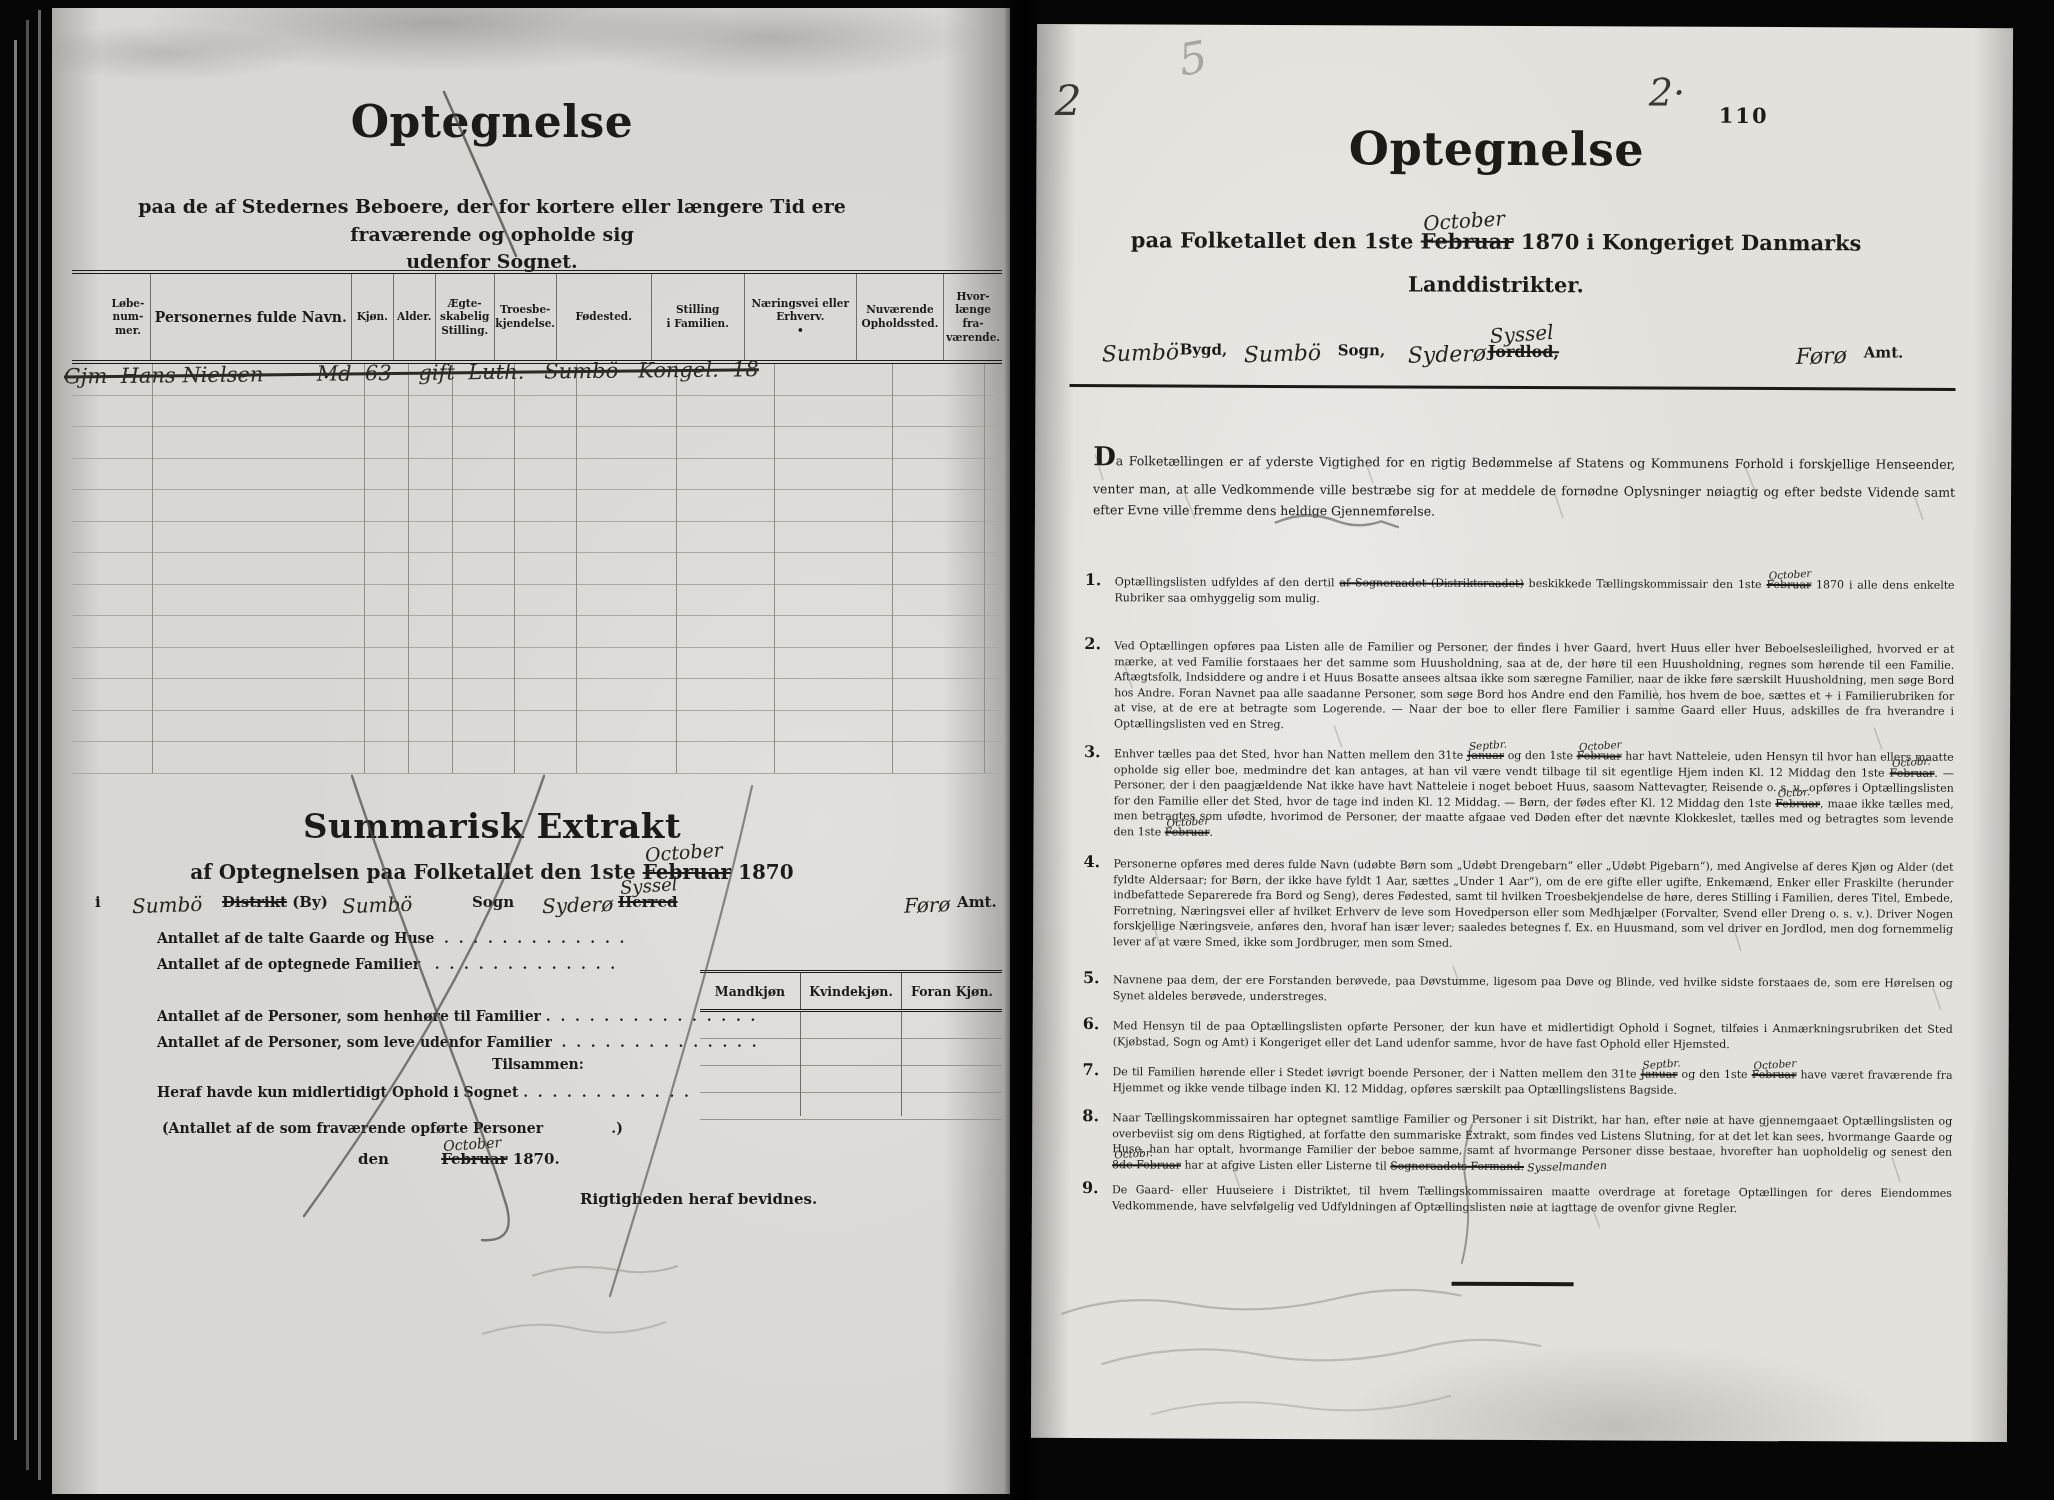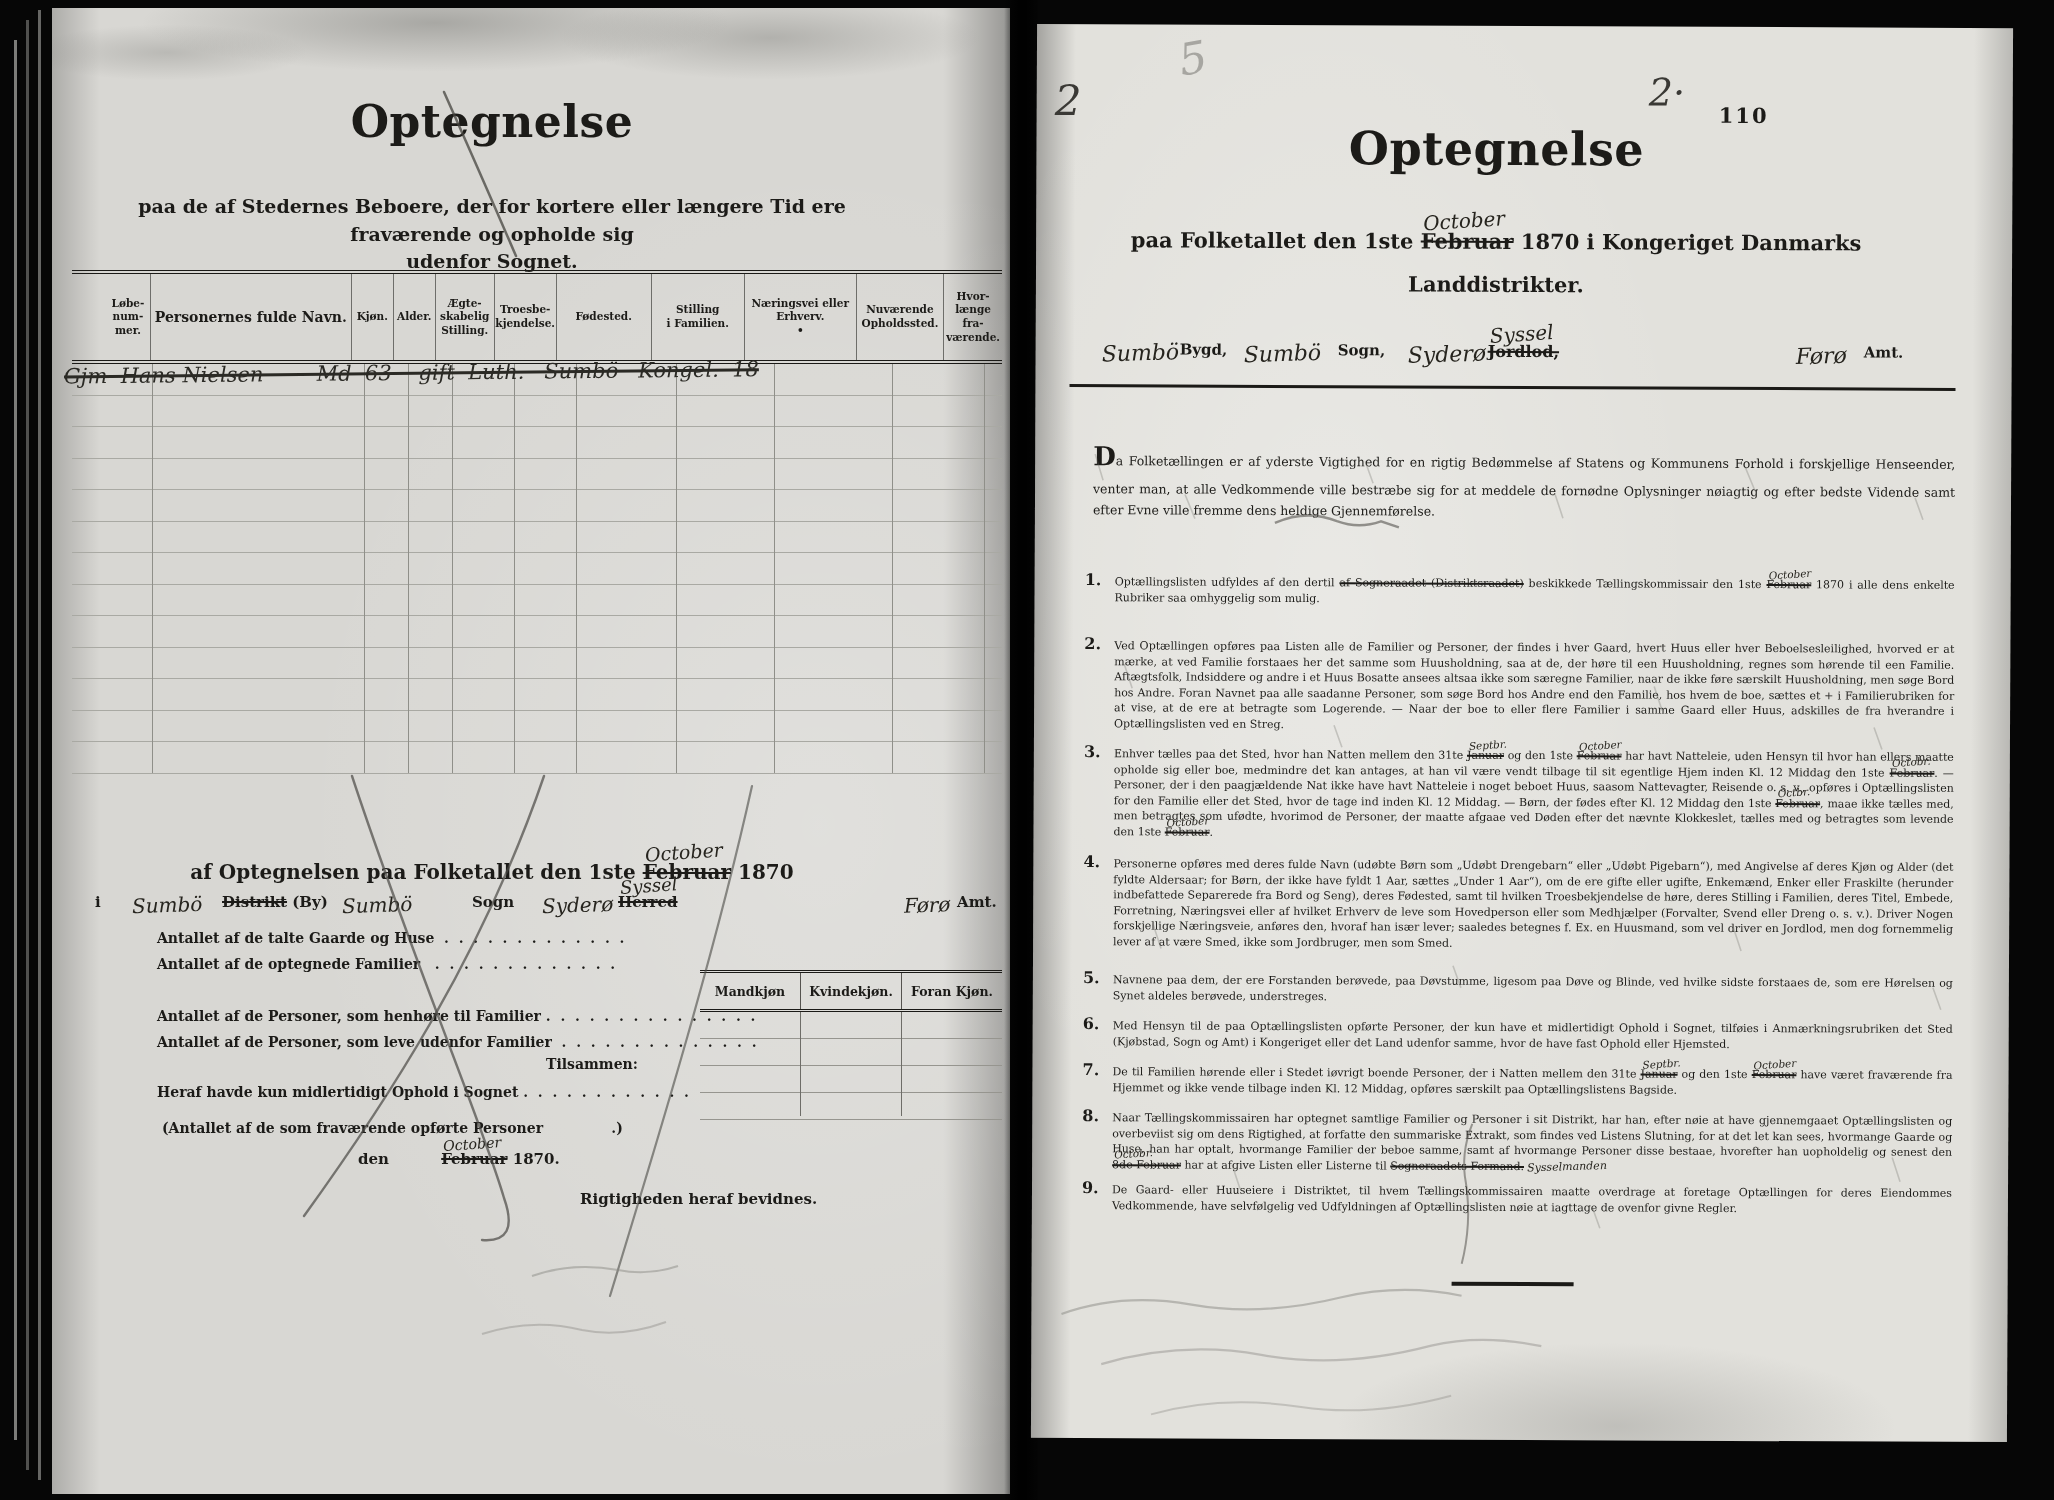--- a/index.html
+++ b/index.html
@@ -139,41 +139,42 @@
           <div class="trow"></div>
           <div class="trow"></div>
           <div class="trow"></div>
           <div class="trow"></div>
           <div class="trow"></div>
         </div>
     </div>
 
     <div class="hwrow">Gjm  Hans Nielsen        Md  63    gift  Luth.   Sumbö   Kongel.  18</div>
 
+    <div class="ext-title fraktur" style="top:798px;">Summarisk Extrakt</div>
     <div class="ext-sub" style="top:852px;"><span>af Optegnelsen paa Folketallet den 1ste </span><span class="corr"><span class="above">October</span><span class="strike">Februar</span></span><span> 1870</span></div>
 
     <div class="locline" style="position:absolute;top:885px;left:0;width:958px;height:34px;font-size:15px;">
       <span class="pr" style="position:absolute;left:43px;">i</span>
       <span class="hw" style="position:absolute;left:80px;font-size:20px;">Sumbö</span>
       <span class="pr" style="position:absolute;left:170px;"><span class="strike">Distrikt</span><span> (By)</span></span>
       <span class="hw" style="position:absolute;left:290px;font-size:20px;">Sumbö</span>
       <span class="pr" style="position:absolute;left:420px;">Sogn</span>
       <span class="hw" style="position:absolute;left:490px;font-size:20px;">Syderø</span>
       <span class="corr pr" style="position:absolute;left:566px;font-weight:700;">
         <span class="above" style="font-size:18px;">Syssel</span><span class="strike">Herred</span>
       </span>
       <span class="hw" style="position:absolute;left:852px;font-size:20px;">Førø</span>
       <span class="pr" style="position:absolute;left:905px;">Amt.</span>
     </div>
 
     <div class="formline" style="left:105px;top:922px;">Antallet af de talte Gaarde og Huse  .  .  .  .  .  .  .  .  .  .  .  .  .</div>
     <div class="formline" style="left:105px;top:948px;">Antallet af de optegnede Familier   .  .  .  .  .  .  .  .  .  .  .  .  .</div>
     <div class="formline" style="left:105px;top:1000px;">Antallet af de Personer, som henhøre til Familier .  .  .  .  .  .  .  .  .  .  .  .  .  .  .</div>
     <div class="formline" style="left:105px;top:1026px;">Antallet af de Personer, som leve udenfor Familier  .  .  .  .  .  .  .  .  .  .  .  .  .  .</div>
-    <div class="formline" style="left:440px;top:1048px;width:200px;text-align:center;">Tilsammen:</div>
+    <div class="formline" style="left:440px;top:1048px;width:200px;text-align:left;">Tilsammen:</div>
     <div class="formline" style="left:105px;top:1076px;">Heraf havde kun midlertidigt Ophold i Sognet .  .  .  .  .  .  .  .  .  .  .  .</div>
     <div class="formline" style="left:110px;top:1112px;">(Antallet af de som fraværende opførte Personer              .)</div>
     <div class="formline" style="left:306px;top:1142px;font-size:15px;"><span>den          </span><span class="corr"><span class="above">October</span><span class="strike">Februar</span></span><span> 1870.</span></div>
     <div class="formline" style="left:528px;top:1182px;font-size:15px;">Rigtigheden heraf bevidnes.</div>
 
     <div class="mini">
       <div class="mhead">
         <div class="mh">Mandkjøn</div>
         <div class="mh">Kvindekjøn.</div>
         <div class="mh">Foran Kjøn.</div>

